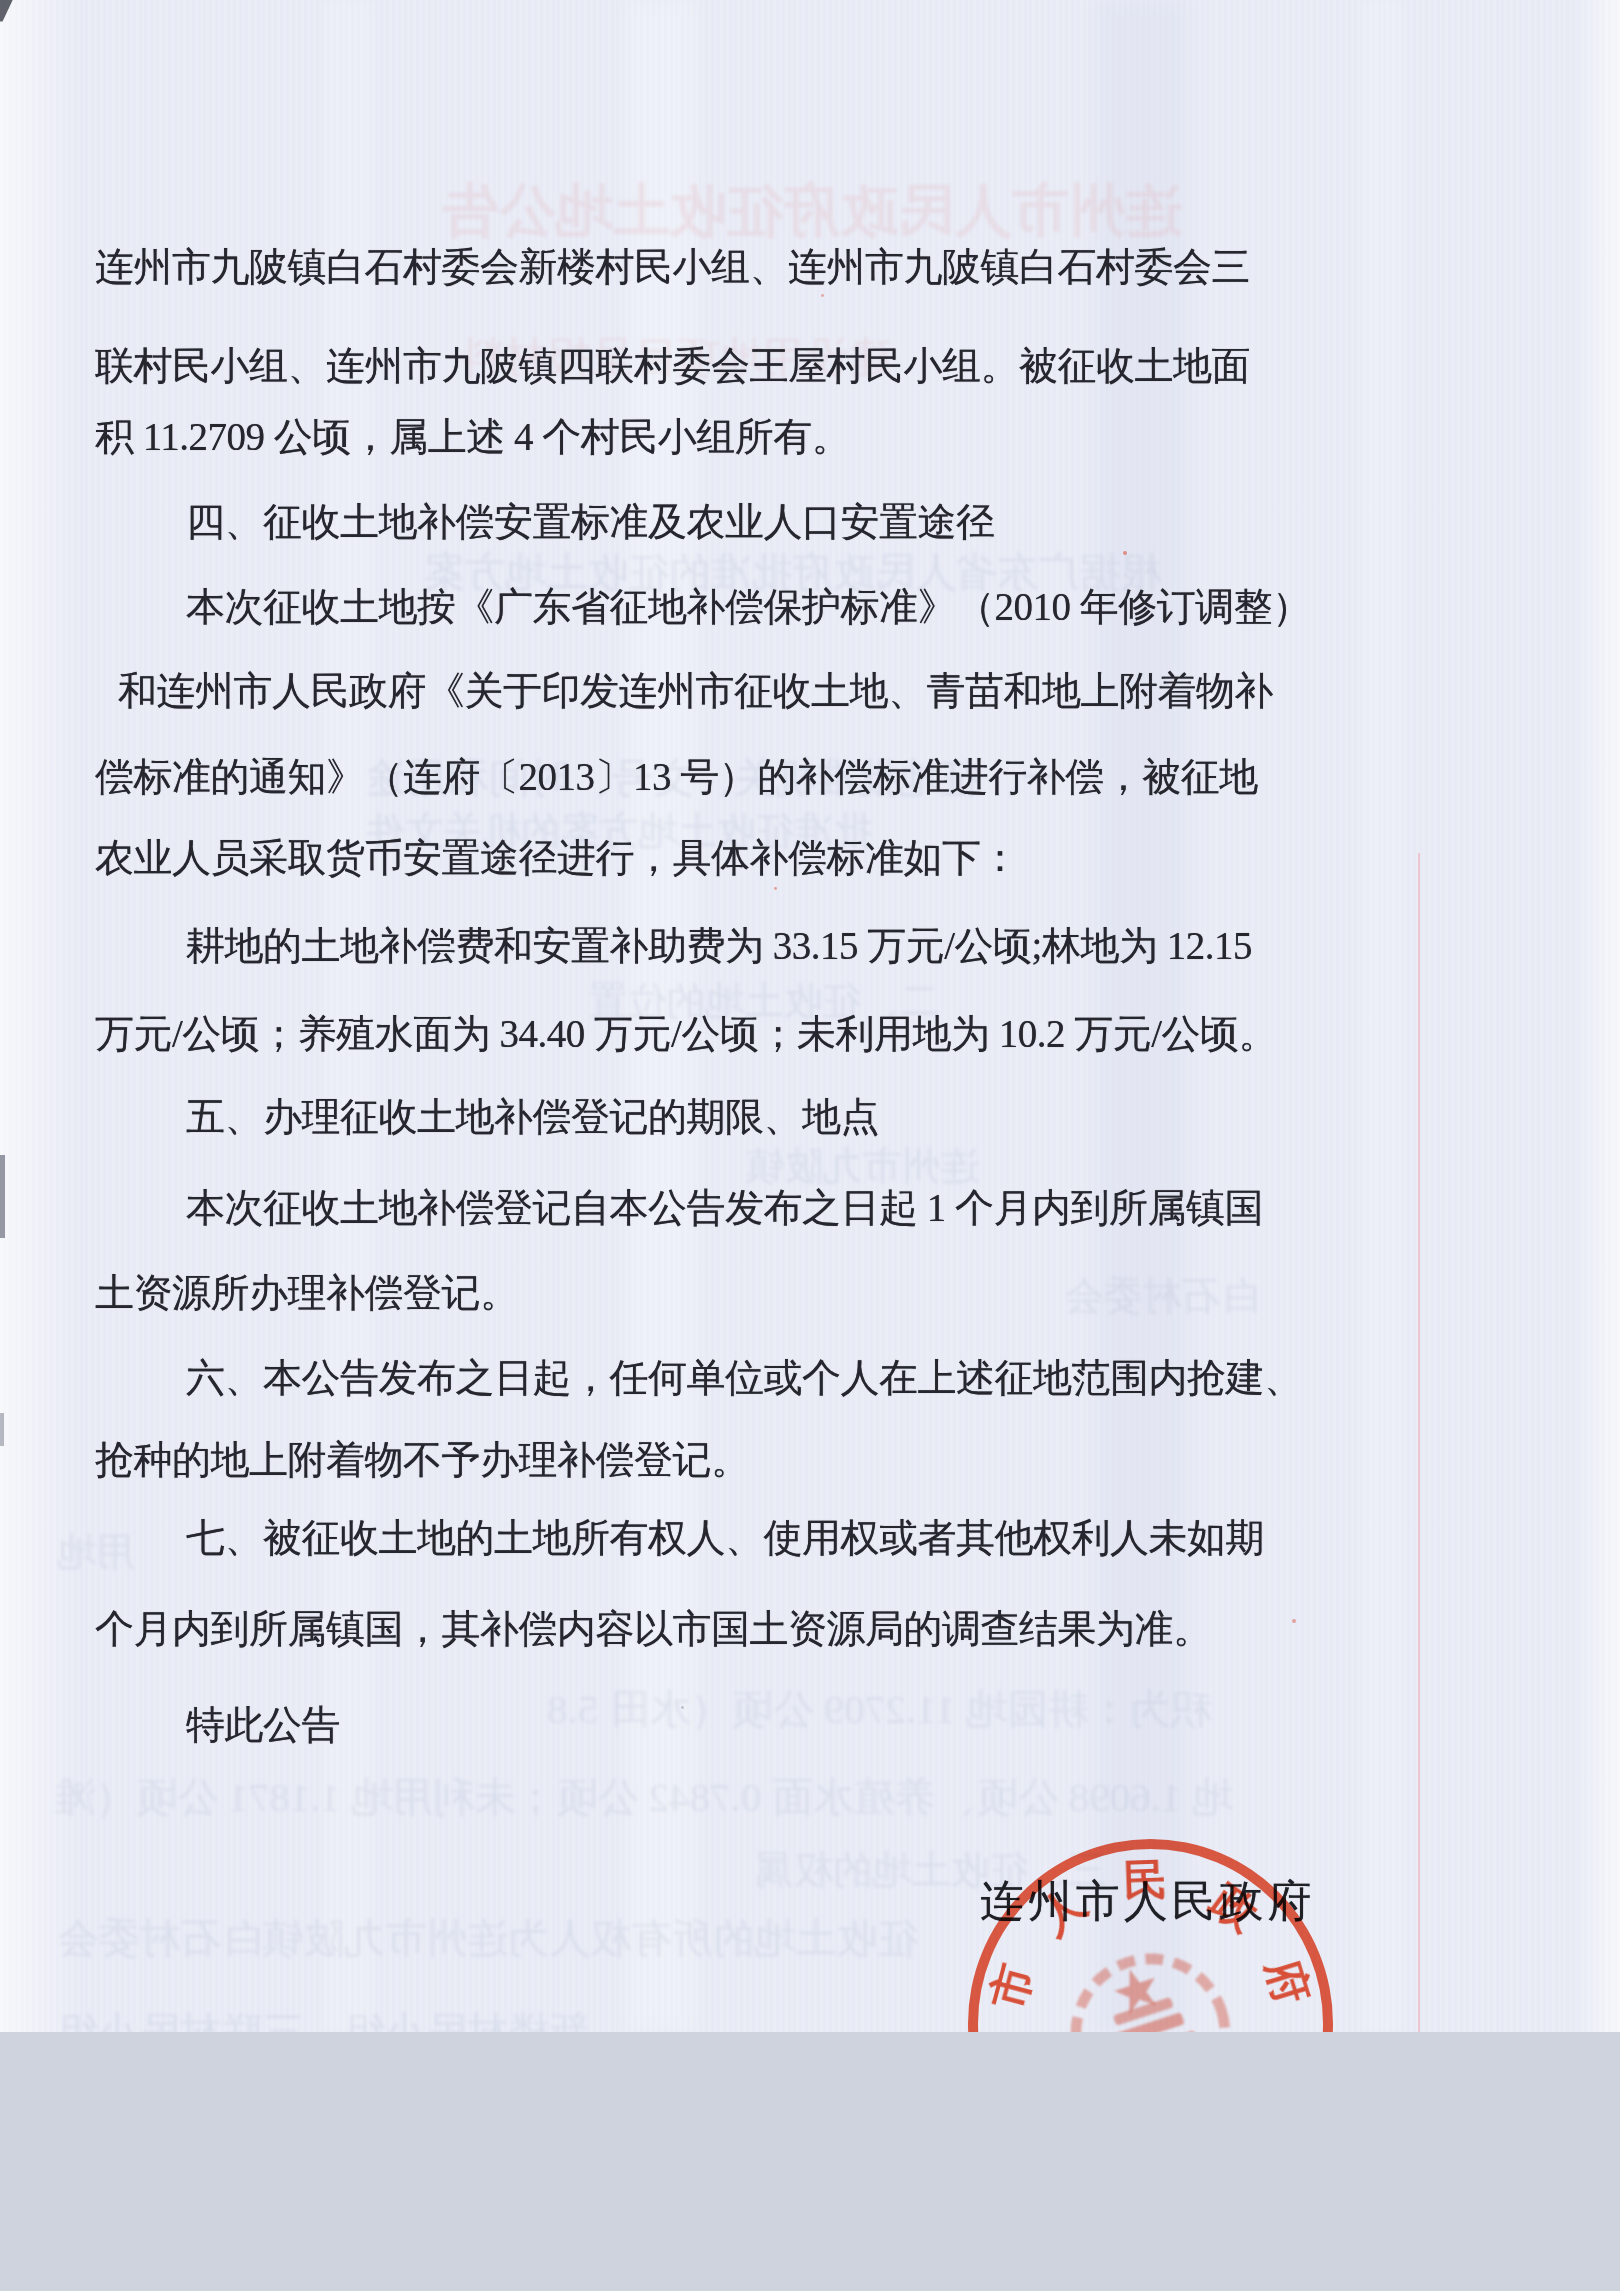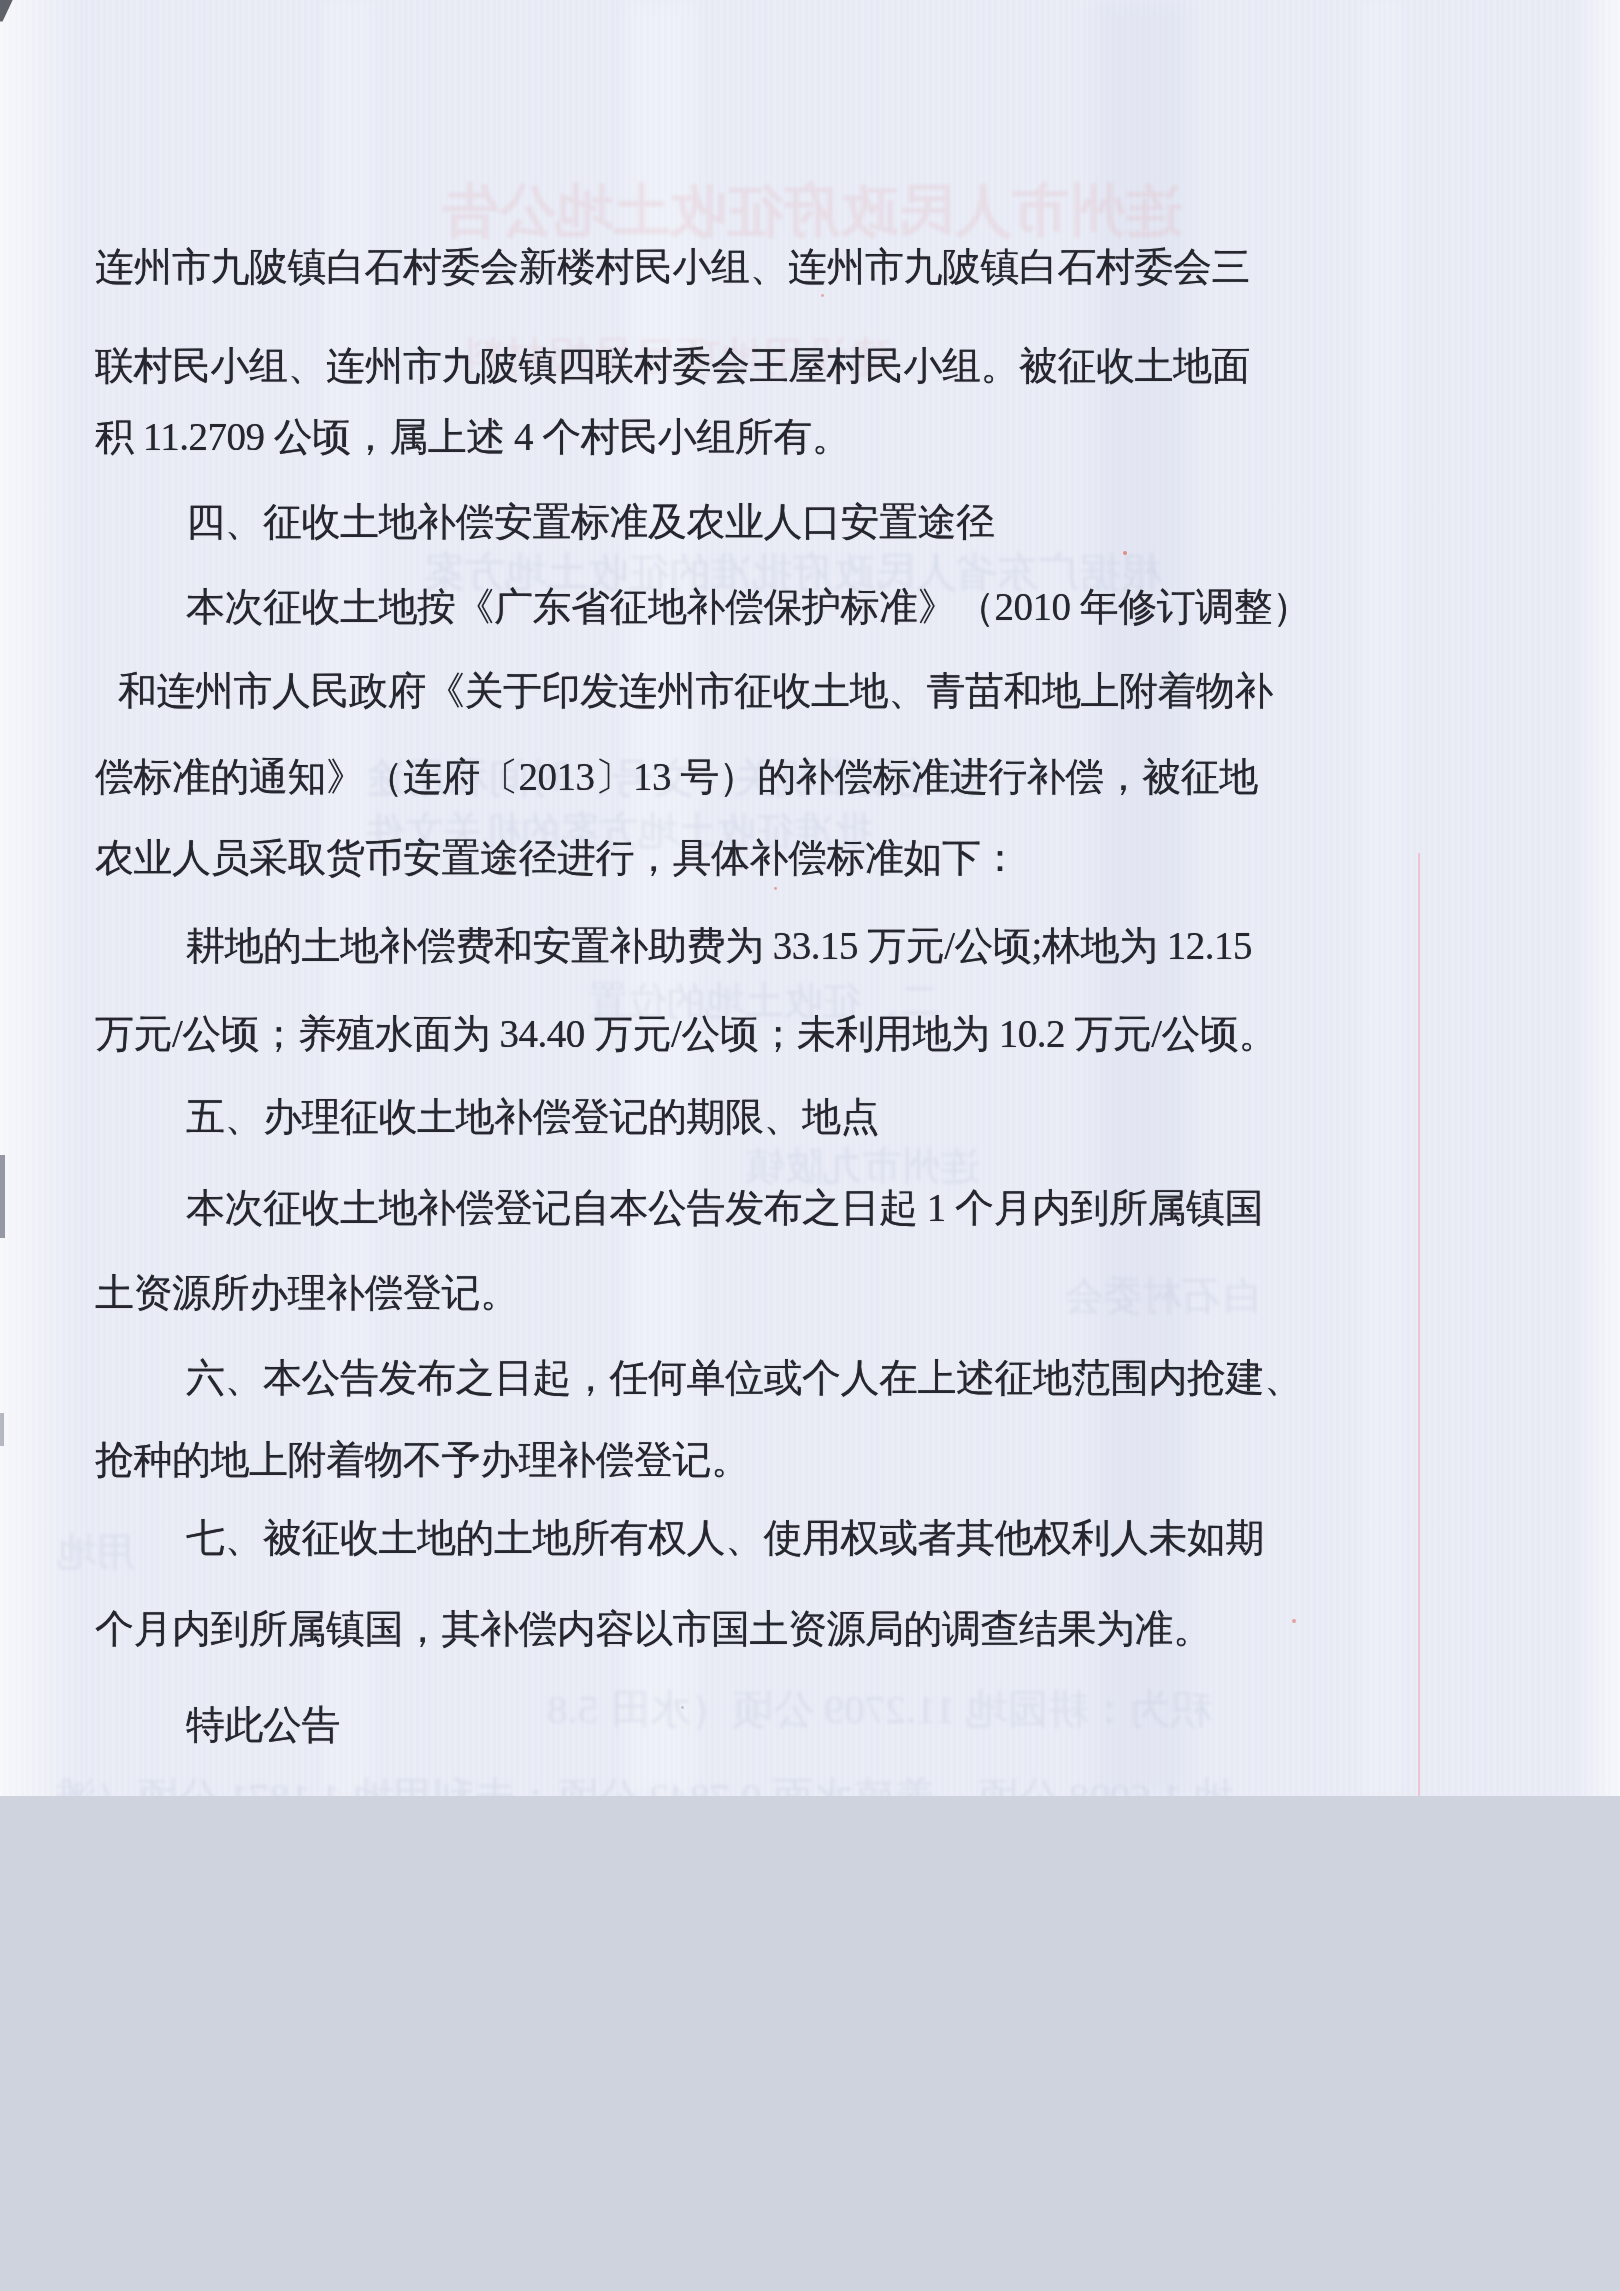--- a/index.html
+++ b/index.html
@@ -1,17 +1,17 @@
 <!DOCTYPE html>
 <html><head>
 <meta charset="utf-8">
 <style>
   html,body{margin:0;padding:0;background:#cfd3de;}
   .page{
-    position:relative;width:1620px;height:1796px;overflow:hidden;
+    position:relative;width:1620px;height:2032px;overflow:hidden;
     background:#e9ecf6;
     font-family:"Liberation Serif","DejaVu Serif",serif;
   }
   
   .scan-texture{
     position:absolute;inset:0;z-index:3;pointer-events:none;
     background:repeating-linear-gradient(90deg,
       rgba(255,255,255,0.05) 0 2.9px,
       rgba(198,205,229,0.05) 2.9px 5.9px);
   }

